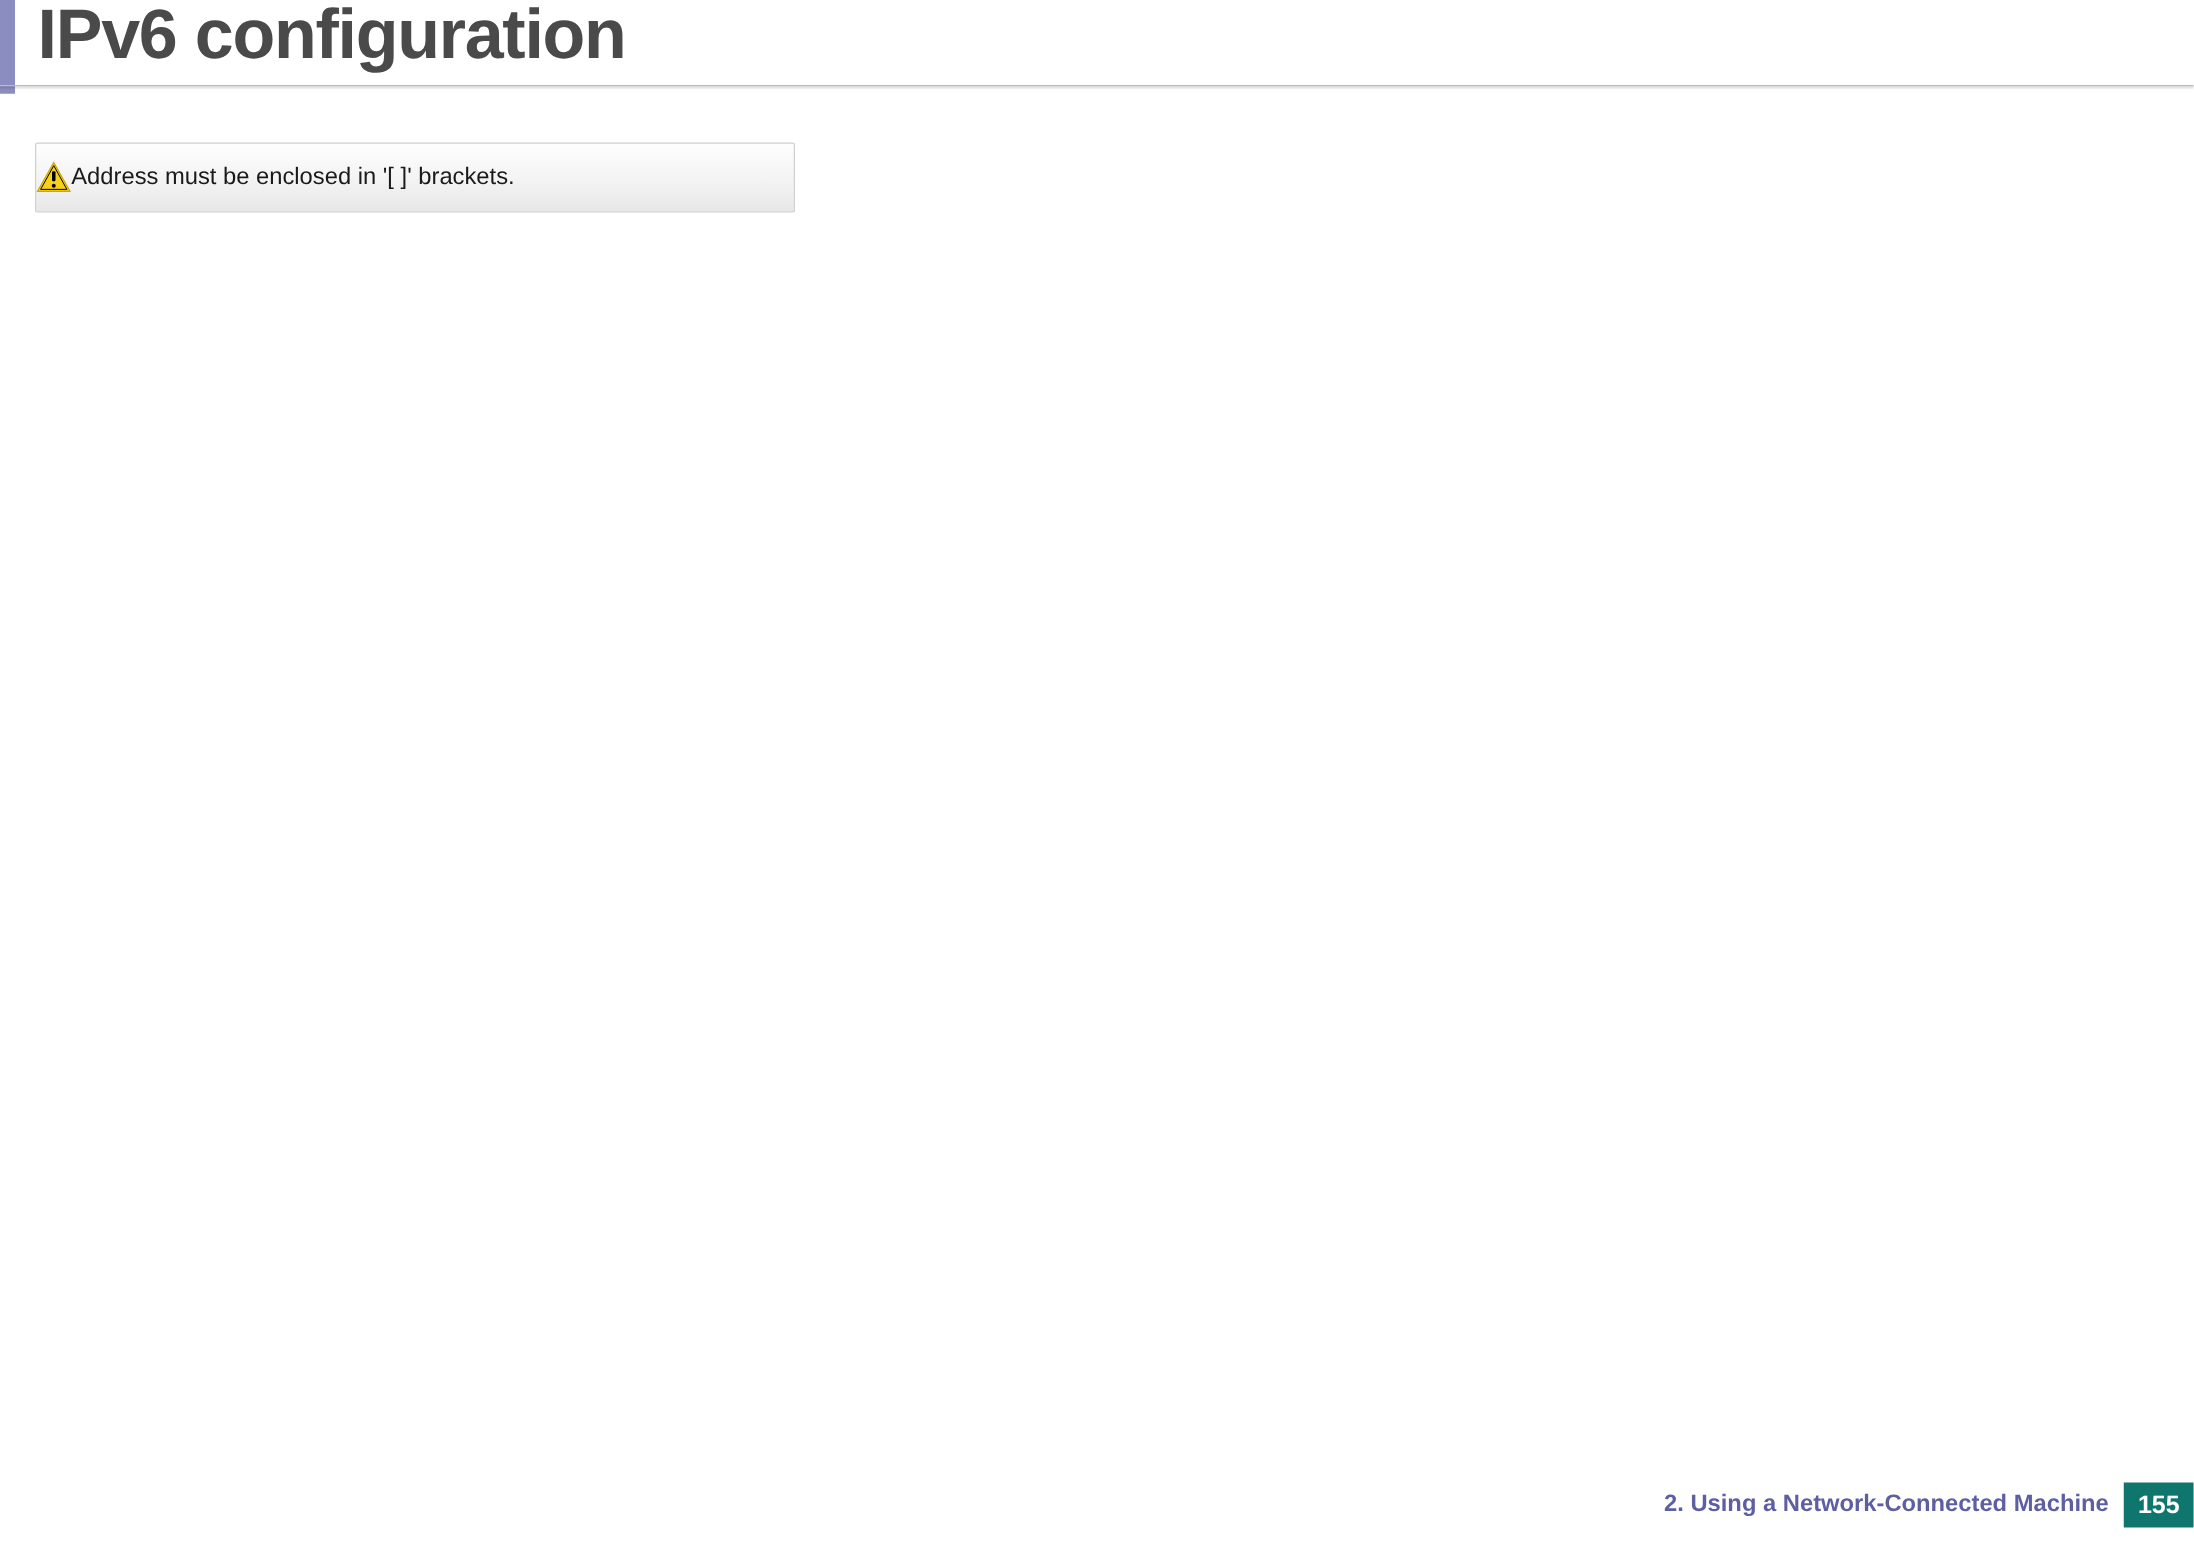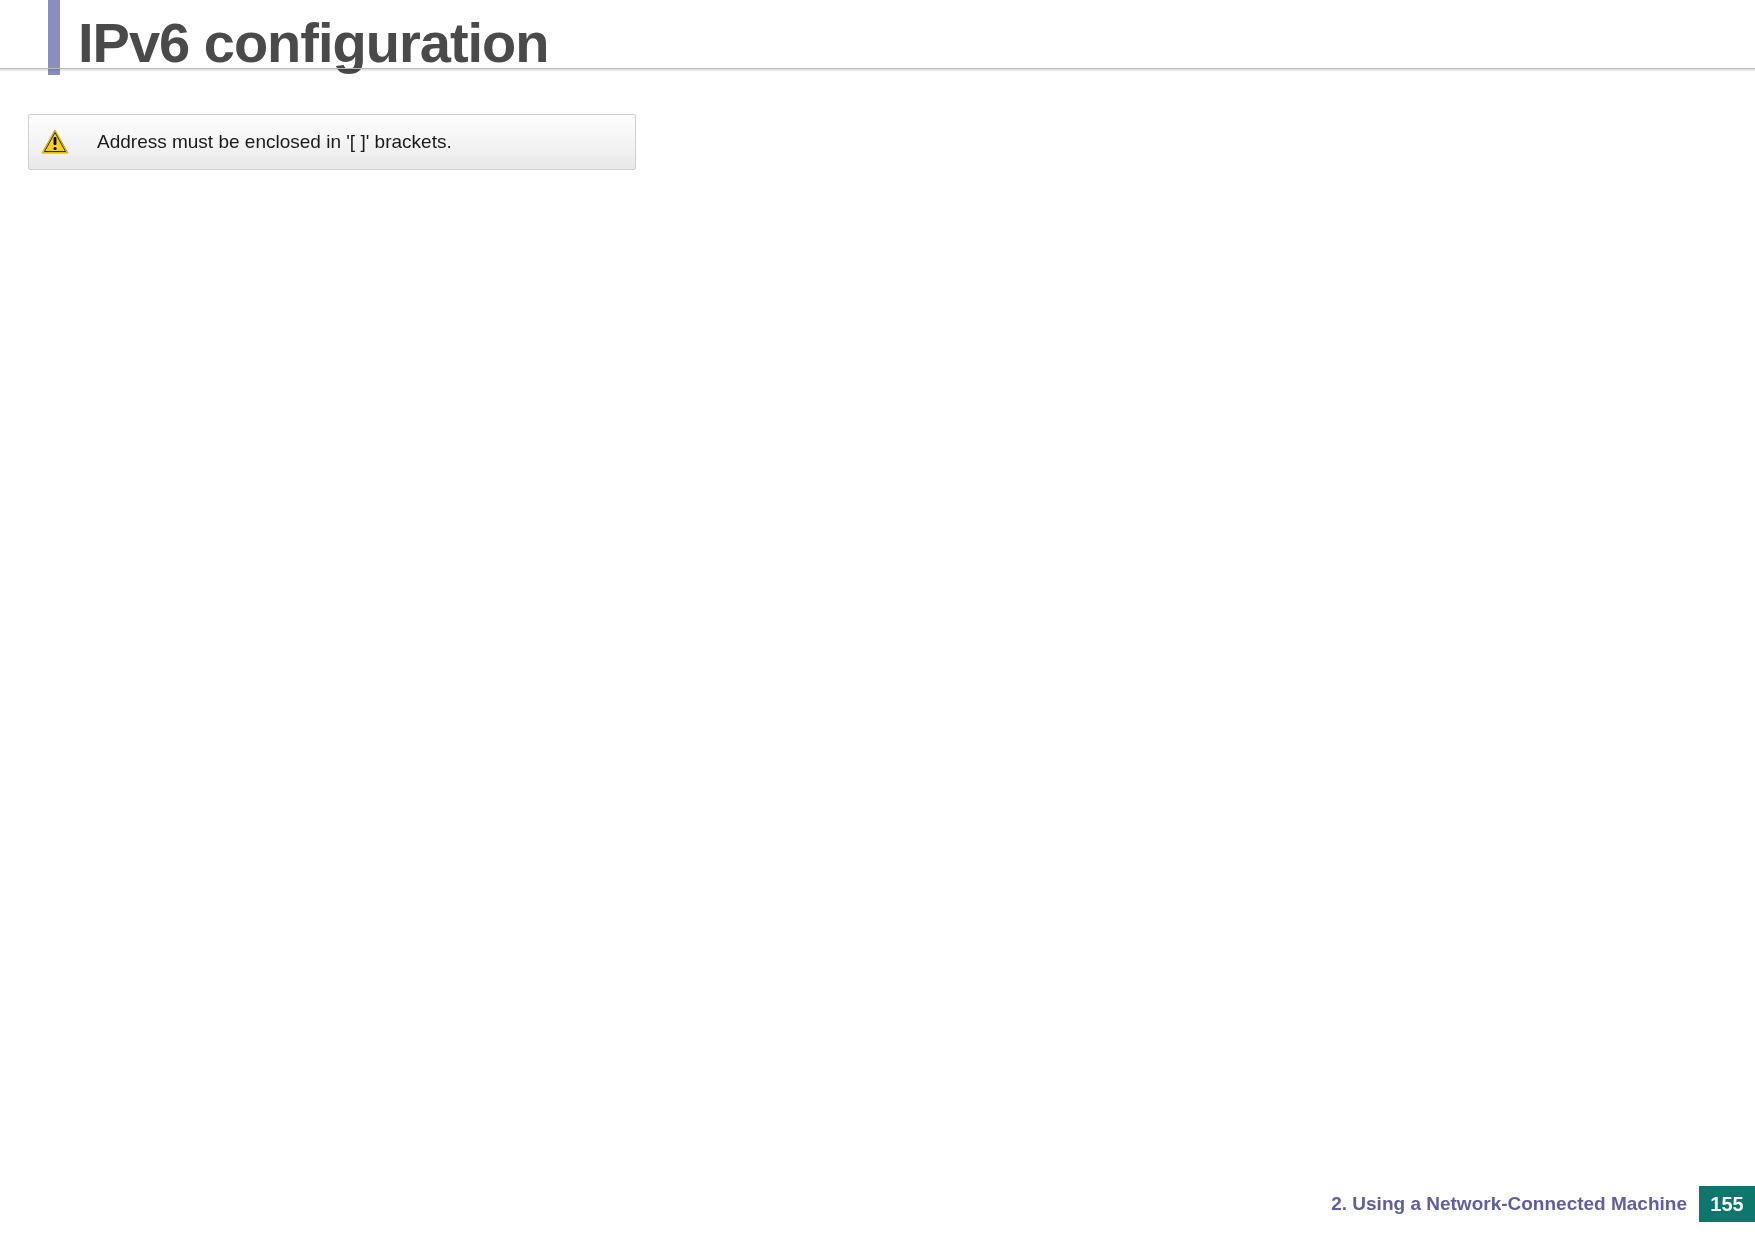--- a/index.html
+++ b/index.html
@@ -14,22 +14,21 @@
       background: #ffffff;
       position: relative;
       overflow: hidden;
     }
     .header-area {
       position: relative;
       padding-top: 0;
     }
     .title-bar {
       display: flex;
-      align-items: flex-end;
-      padding-left: 48px;
+      align-items: flex-start;
     }
     .accent-bar {
       width: 12px;
       height: 75px;
       background: #8b8cc0;
       flex-shrink: 0;
     }
     .page-title {
       font-size: 56px;
       font-weight: 700;
@@ -57,22 +56,22 @@
     .content-area {
       padding: 42px 28px 0 28px;
     }
     .caution-box {
       width: 608px;
       background: linear-gradient(to bottom, #fefefe 0%, #f4f4f4 50%, #e8e8e8 100%);
       border: 1px solid #d0d0d0;
       border-radius: 2px;
       display: flex;
       align-items: center;
-      padding: 14px 12px;
-      gap: 28px;
+      padding: 14px 0;
+      gap: 0;
     }
     .caution-icon {
       width: 28px;
       height: 26px;
       flex-shrink: 0;
     }
     .caution-text {
       font-size: 19px;
       color: #1a1a1a;
     }

